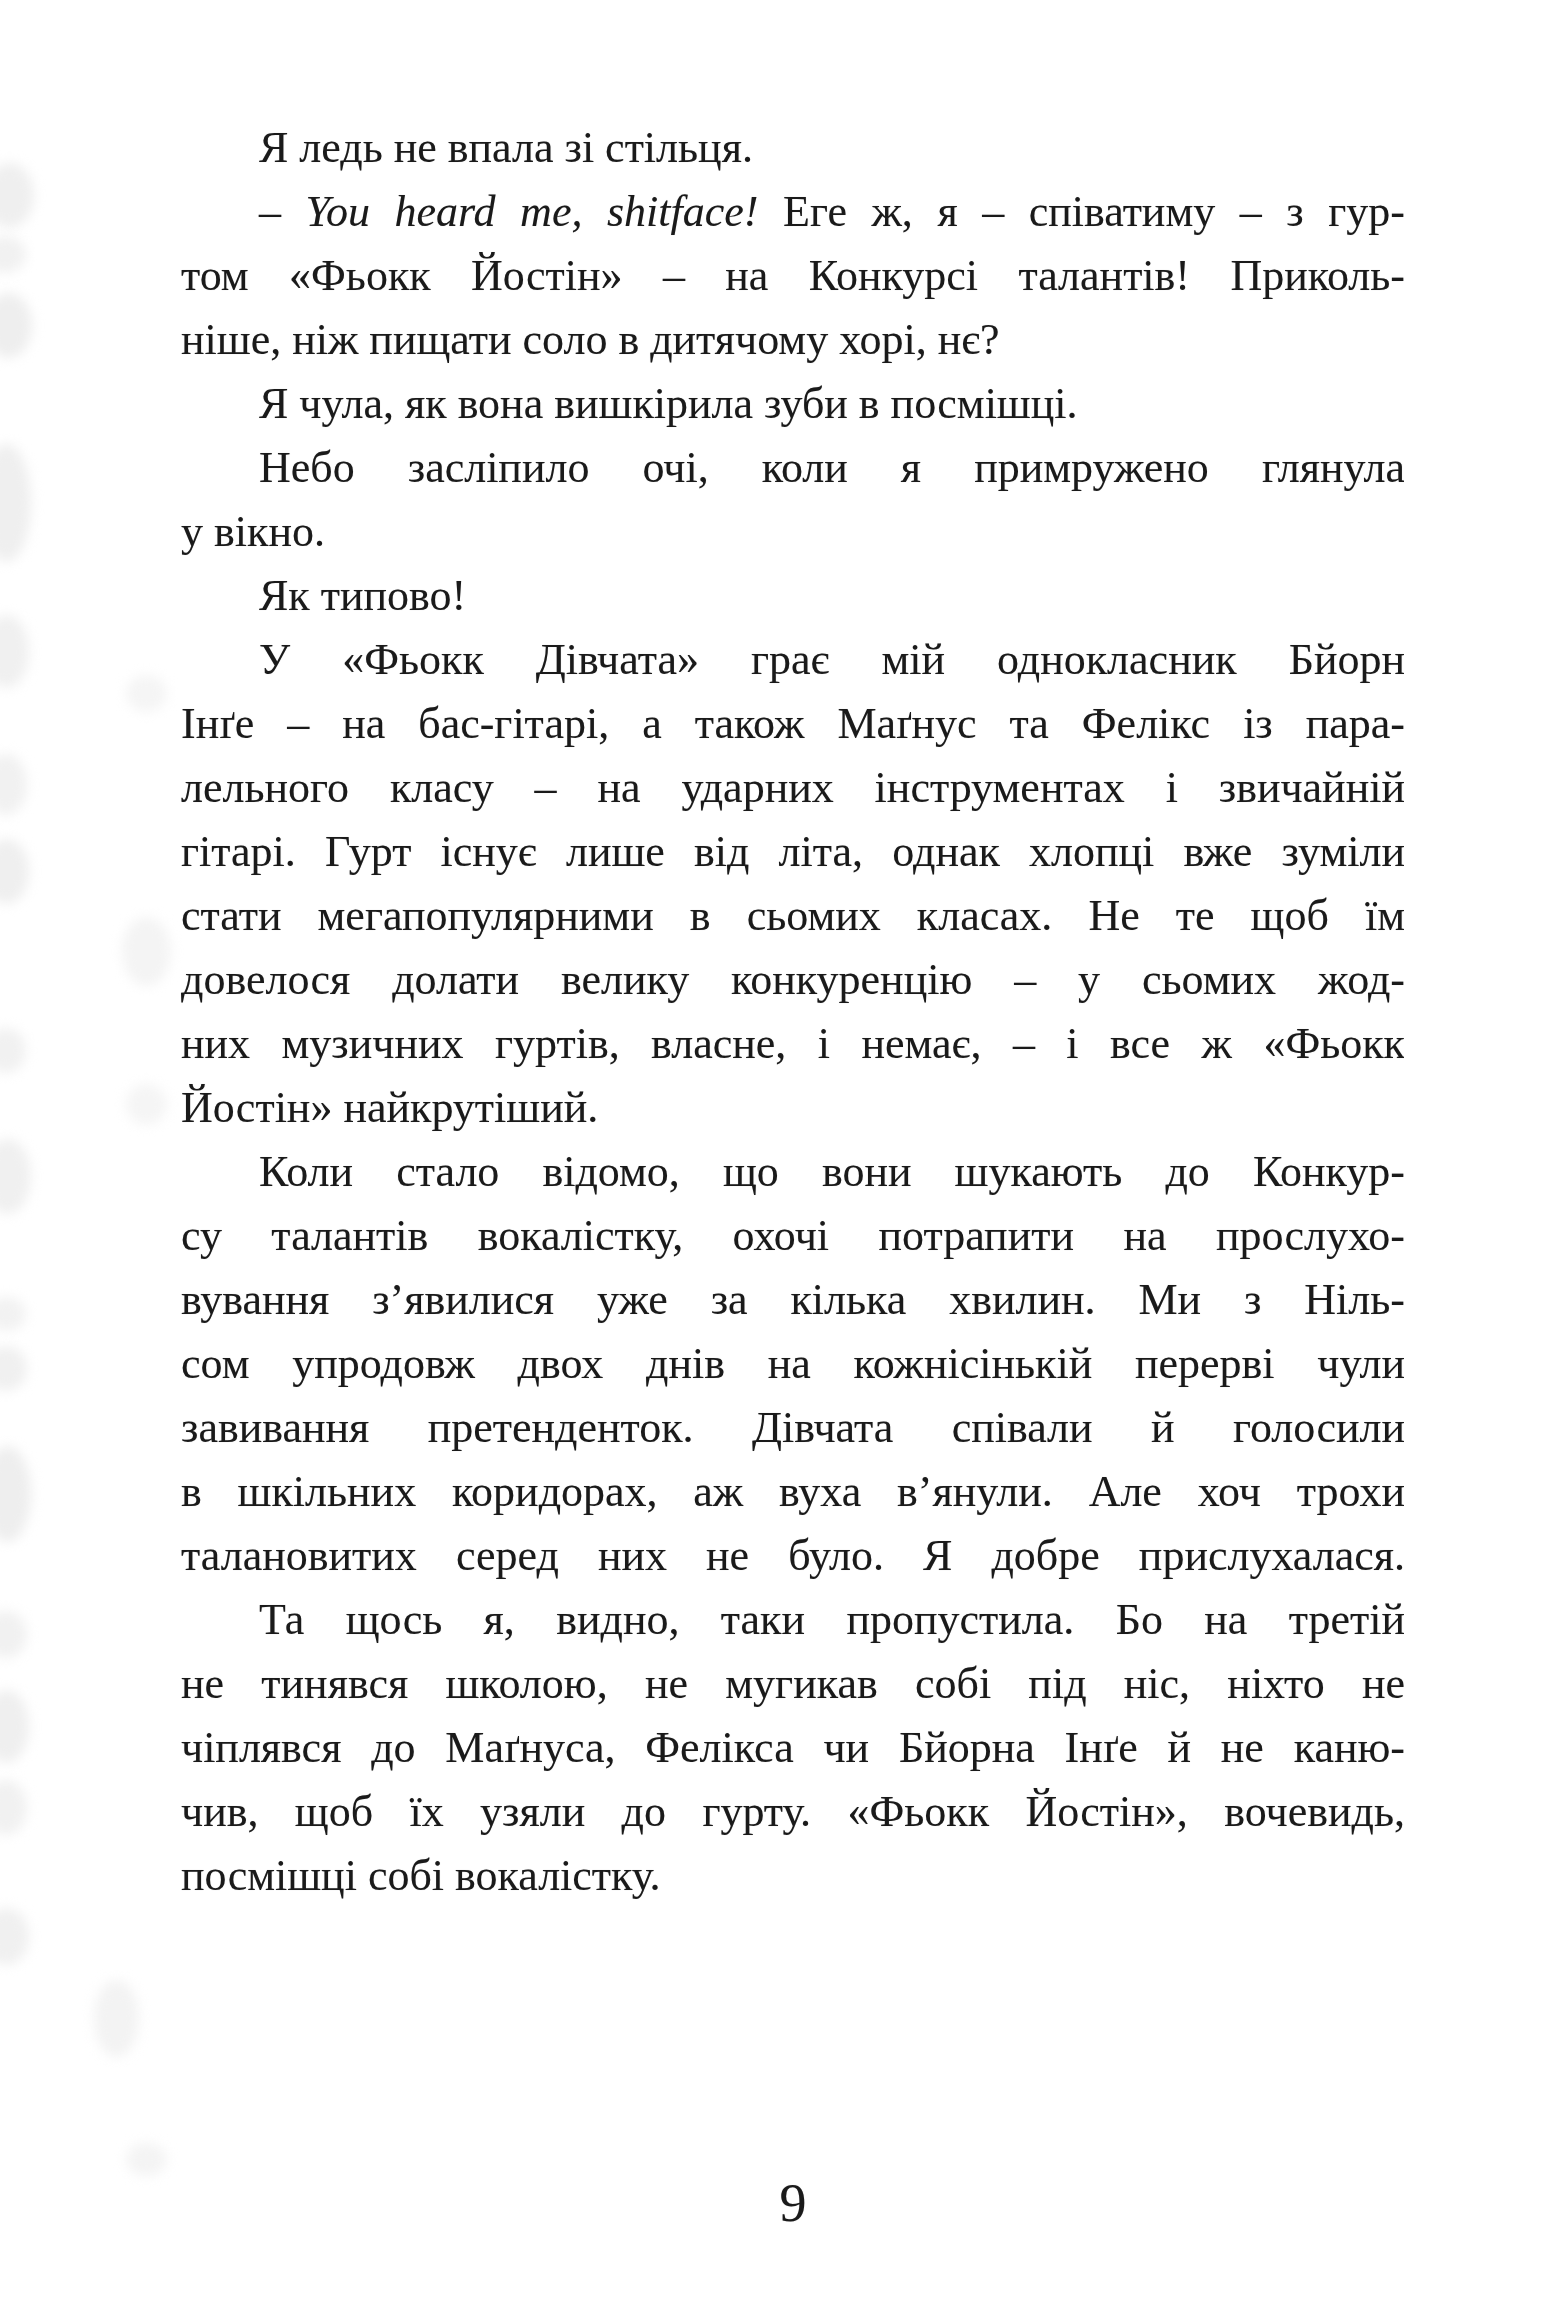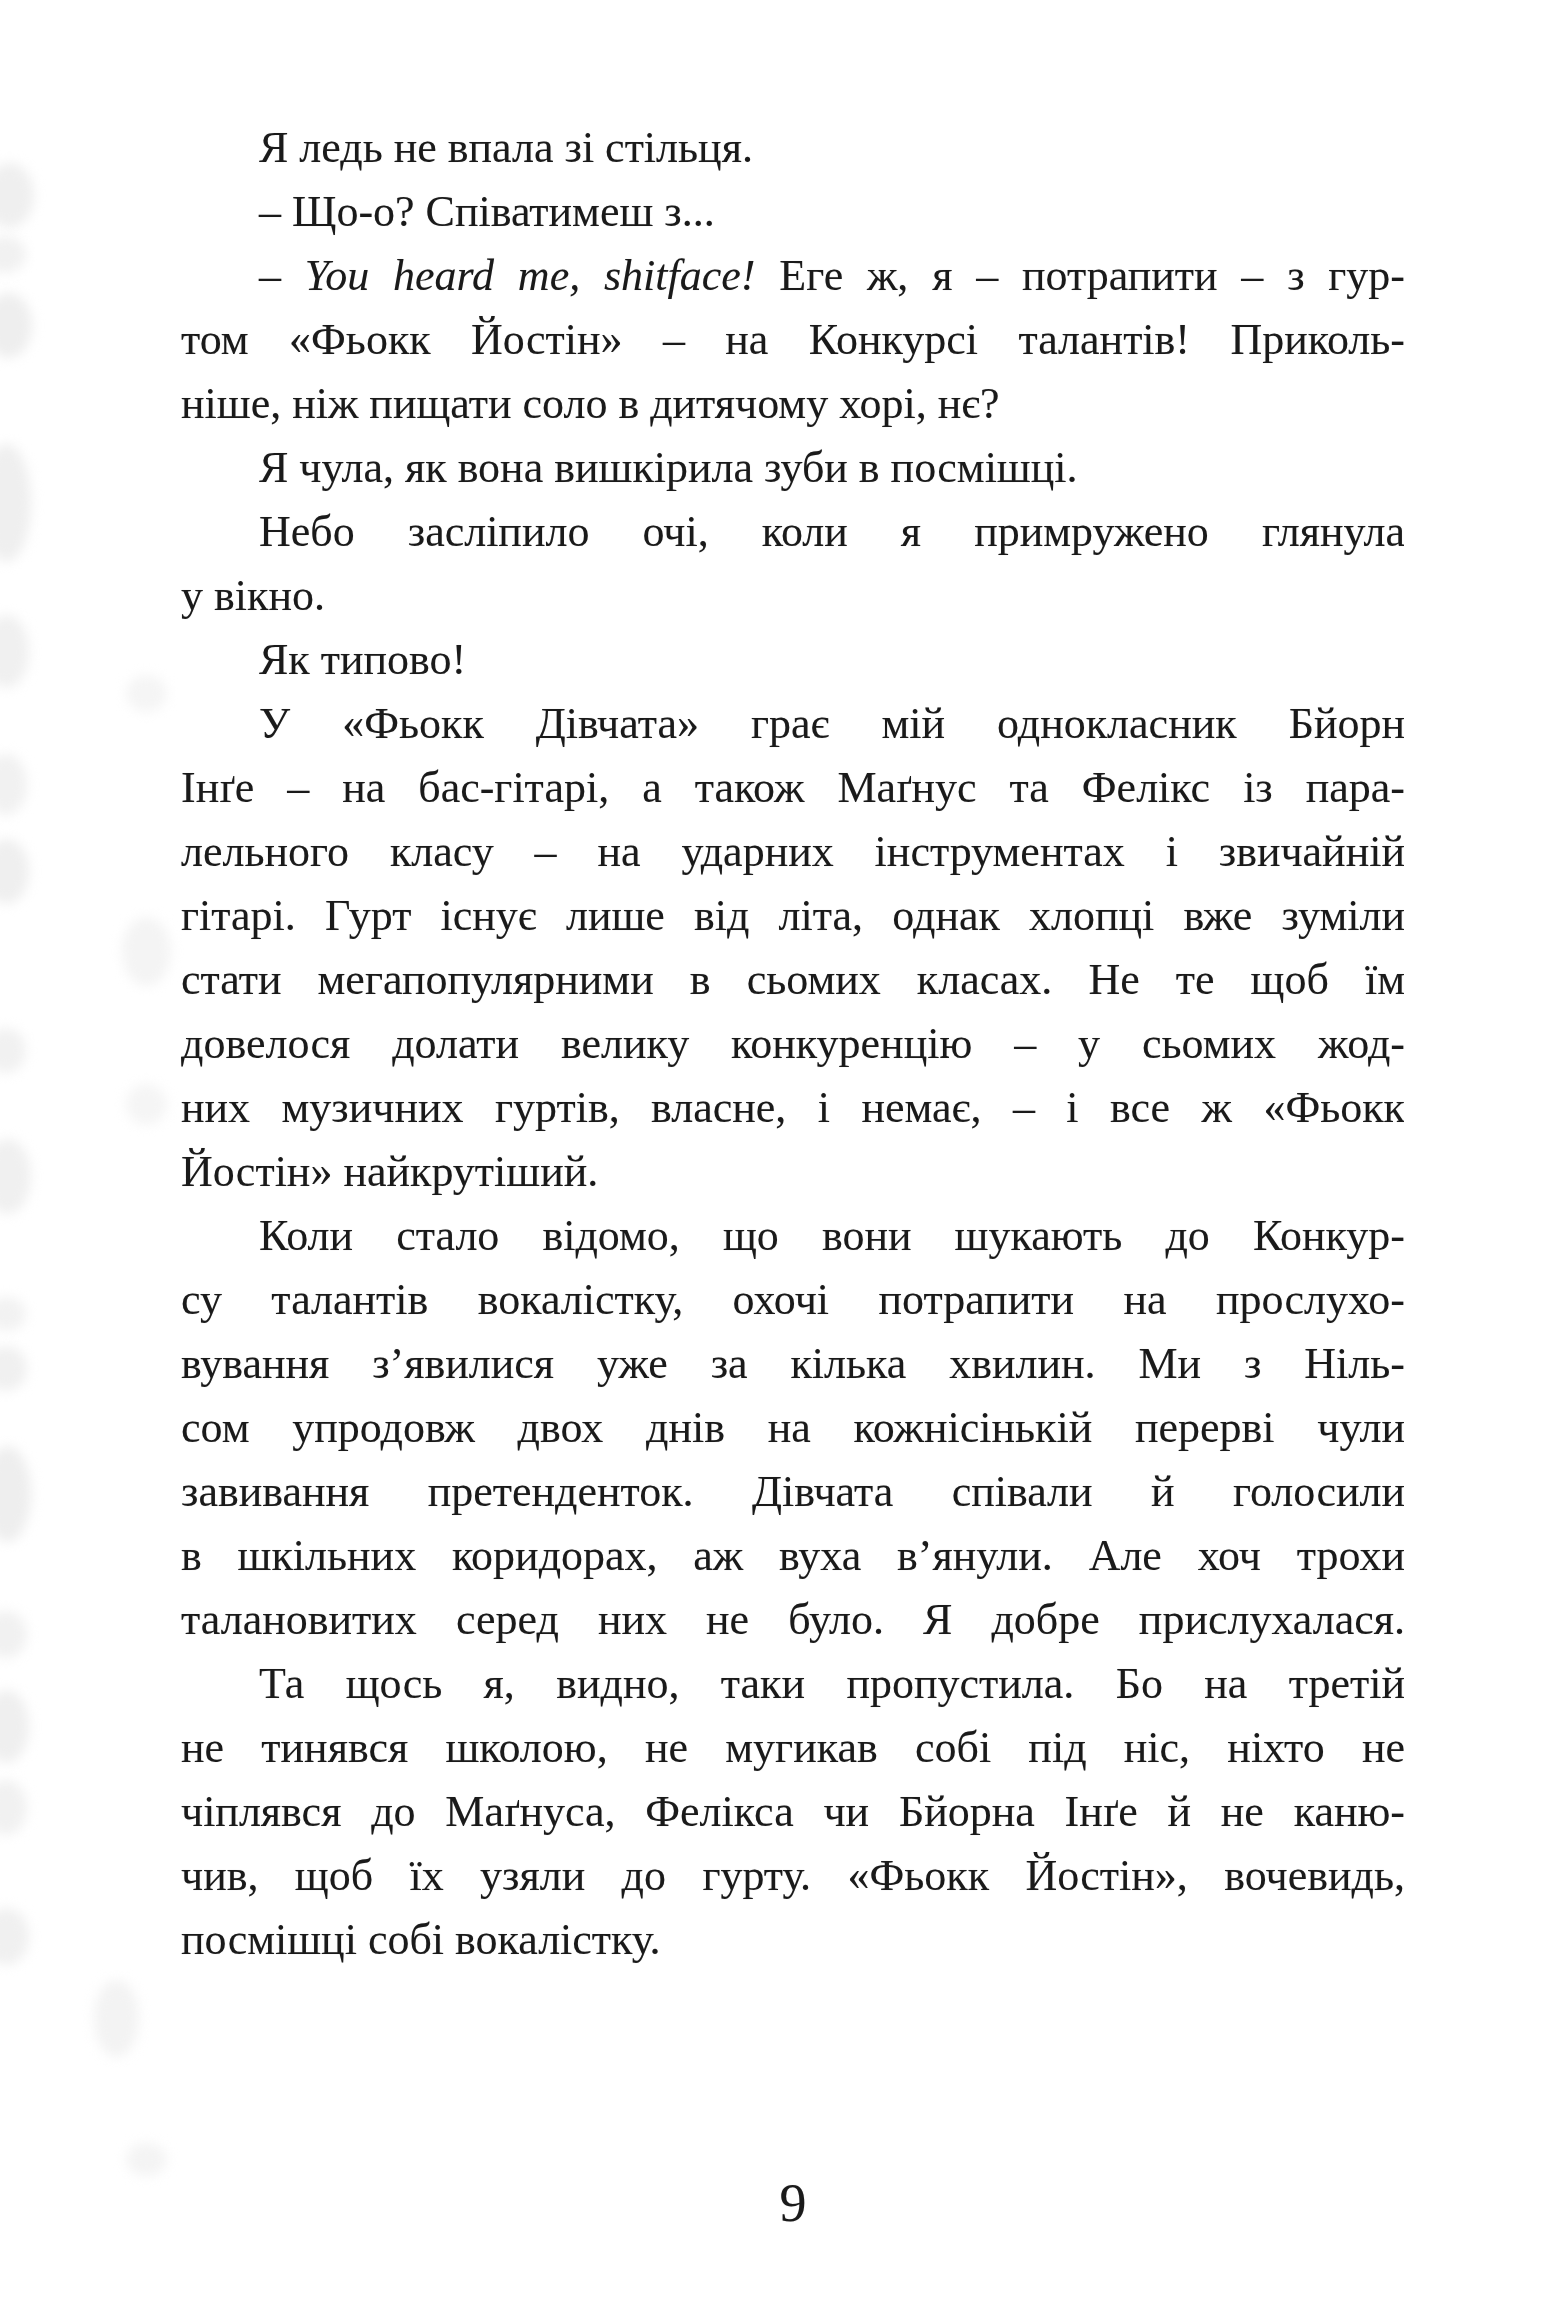--- a/index.html
+++ b/index.html
@@ -71,22 +71,21 @@
   <div class="smudge" style="left:-16.3px; top:1446px; width:47px; height:96px; background:#eeeeee;"></div>
   <div class="smudge" style="left:-14.7px; top:1611px; width:42px; height:47px; background:#f1f1f1;"></div>
   <div class="smudge" style="left:-16.3px; top:1690px; width:45px; height:73px; background:#efefef;"></div>
   <div class="smudge" style="left:-14.7px; top:1780px; width:42px; height:55px; background:#f1f1f1;"></div>
   <div class="smudge" style="left:-16.3px; top:1908px; width:45px; height:57px; background:#f0f0f0;"></div>
   <div class="smudge" style="left:94px; top:1980px; width:45px; height:77px; background:#f3f3f3;"></div>
   <div class="smudge" style="left:126px; top:2143px; width:41px; height:33px; background:#f4f4f4;"></div>
 
   <main class="text-block">
       <div class="line indent"><span>Я ледь не впала зі стільця.</span></div>
-      <div class="line indent"><span>– Що-о? Співатимеш з...</span></div>
-      <div class="line indent fill"><span>– </span><em>You heard me, shitface!</em><span> Еге ж, я – потрапити – з гур-</span></div>
+      <div class="line indent fill"><span>– </span><em>You heard me, shitface!</em><span> Еге ж, я – співатиму – з гур-</span></div>
       <div class="line fill"><span>том «Фьокк Йостін» – на Конкурсі талантів! Приколь-</span></div>
       <div class="line"><span>ніше, ніж пищати соло в дитячому хорі, нє?</span></div>
       <div class="line indent"><span>Я чула, як вона вишкірила зуби в посмішці.</span></div>
       <div class="line indent fill"><span>Небо засліпило очі, коли я примружено глянула</span></div>
       <div class="line"><span>у вікно.</span></div>
       <div class="line indent"><span>Як типово!</span></div>
       <div class="line indent fill"><span>У «Фьокк Дівчата» грає мій однокласник Бйорн</span></div>
       <div class="line fill"><span>Інґе – на бас-гітарі, а також Маґнус та Фелікс із пара-</span></div>
       <div class="line fill"><span>лельного класу – на ударних інструментах і звичайній</span></div>
       <div class="line fill"><span>гітарі. Гурт існує лише від літа, однак хлопці вже зуміли</span></div>

